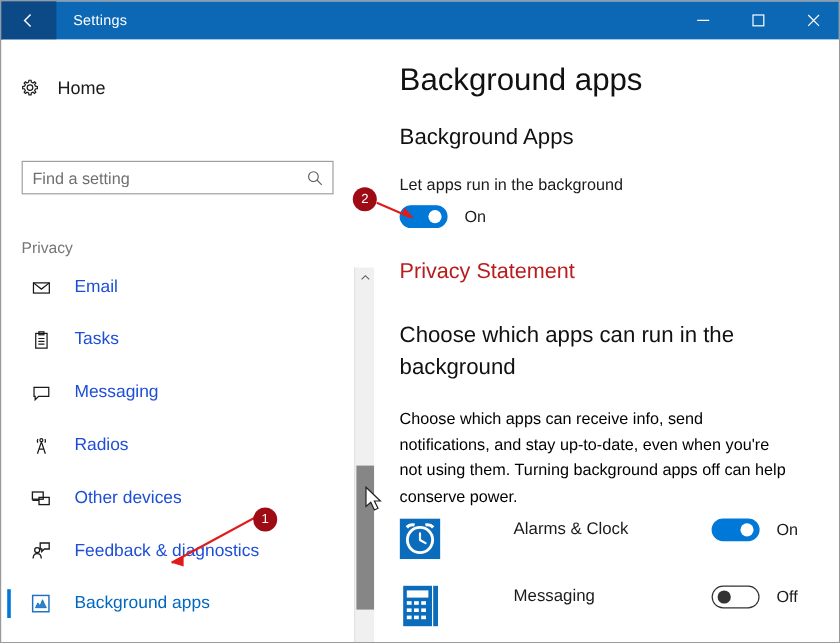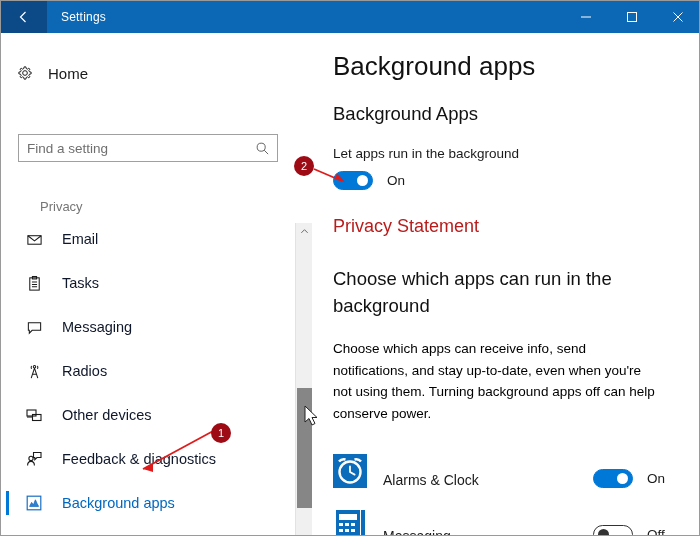--- a/index.html
+++ b/index.html
@@ -116,21 +116,20 @@
     display: flex;
     justify-content: center;
     align-items: center;
   }
 
   #group-label {
     position: absolute;
     left: 16px; top: 166px;
     font-size: 13px;
     color: #767676;
-    margin-left: 22px;
   }
 
   #navlist {
     position: absolute;
     left: 0; top: 184px;
     width: 292px;
   }
   .nav-item {
     position: relative;
     height: 44px;
@@ -149,21 +148,21 @@
   .nav-item.selected .accent { background: #0078d7; }
   .nav-item .nico {
     width: 28px;
     display: flex;
     justify-content: center;
     align-items: center;
     flex: none;
   }
   .nav-item .nlabel {
     font-size: 14.5px;
-    color: #0f172a;
+    color: #1d4ed8;
     padding-left: 14px;
   }
   .nav-item.selected .nlabel { color: #0067c0; }
 
   
   #left-scrollbar {
     position: absolute;
     left: 293px; top: 190px;
     width: 17px;
     height: 345px;
@@ -284,21 +283,22 @@
 
   
   #app-list {
     position: absolute;
     left: 21px; top: 399px;
     width: 346px;
   }
   .app-row {
     height: 56px;
     display: flex;
-    align-items: flex-end;
+    align-items: flex-start;
+    gap: 45px;
   }
   .app-icon {
     width: 34px;
     height: 34px;
     flex: none;
   }
   .app-name {
     font-size: 14px;
     color: #1a1a1a;
     padding-left: 16px;

